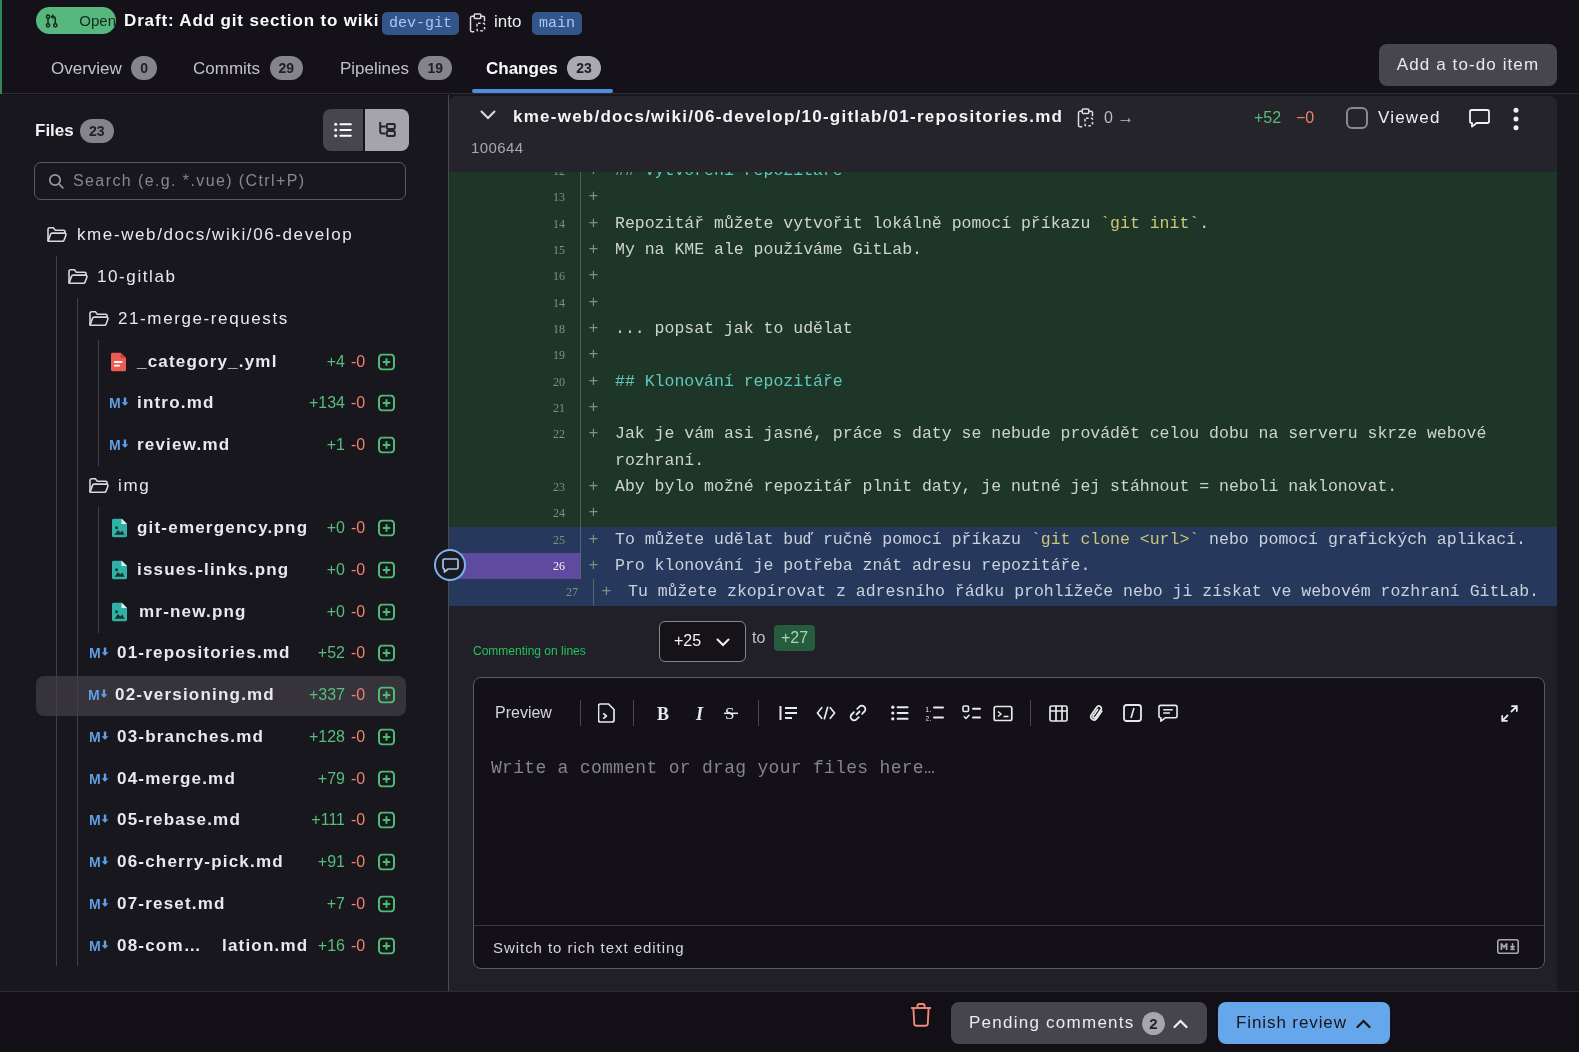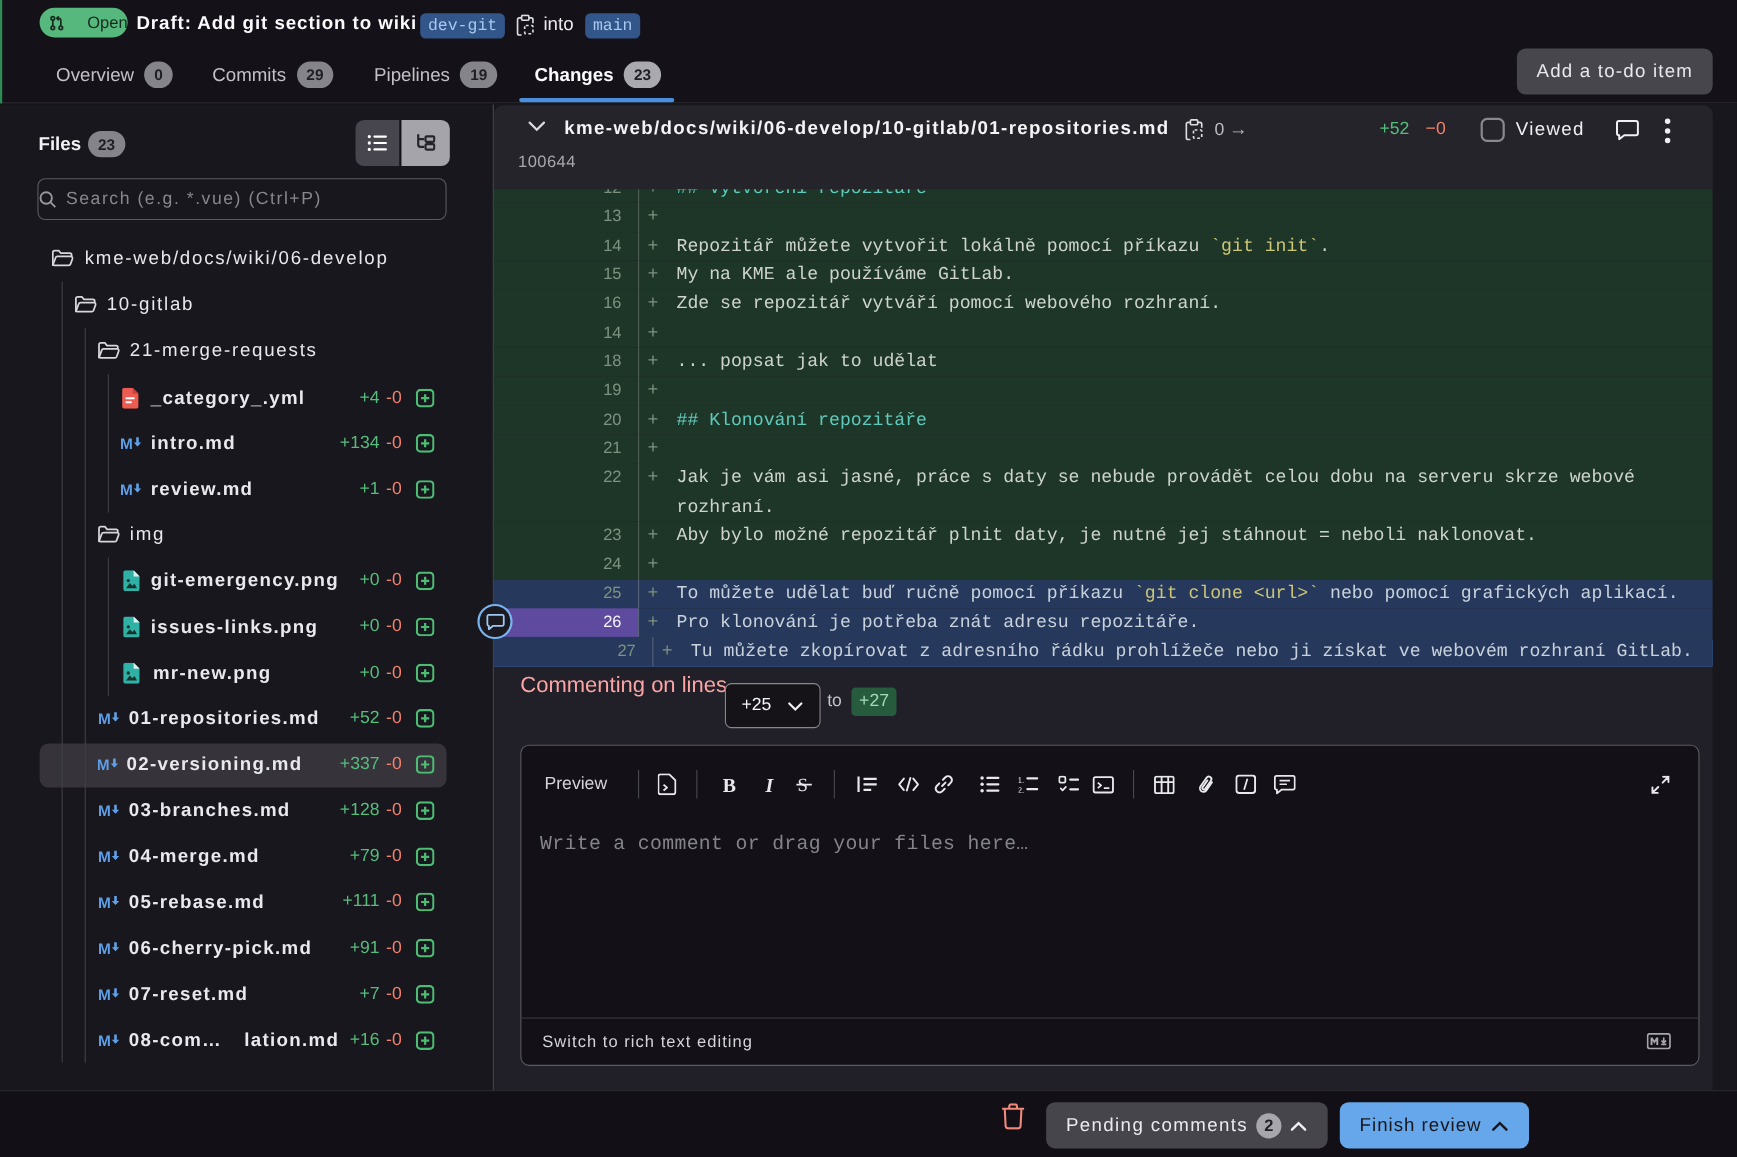--- a/index.html
+++ b/index.html
@@ -15,54 +15,54 @@
 .tab { position:absolute; top:56px; font-size:17px; color:#c2c1c6; }
 .pill { display:inline-block; background:#85848b; color:#1f1e25; border-radius:13px; font-size:14px; font-weight:700; text-align:center; padding:4px 9px; vertical-align:1px; }
 #tab-underline { position:absolute; left:472px; top:89px; width:141px; height:4px; background:#4b8fde; border-radius:2px; }
 #todo-btn { position:absolute; left:1379px; top:44px; width:178px; height:42px; background:#48464d; border-radius:8px; color:#e9e8ec; font-size:17px; letter-spacing:1.1px; display:flex; align-items:center; justify-content:center; }
 #sidebar { position:absolute; left:0; top:95px; width:449px; height:896px; background:#18171d; border-right:1px solid #4a4951; }
 #files-h { position:absolute; left:35px; top:121px; font-size:17px; font-weight:700; color:#f2f1f4; }
 #files-pill { position:absolute; left:80px; top:119px; }
 #toggle { position:absolute; left:323px; top:109px; width:86px; height:42px; border-radius:8px; overflow:hidden; display:flex; }
 #toggle .t1 { width:42px; height:42px; background:#47454d; display:flex; align-items:center; justify-content:center; border-right:2px solid #131216; }
 #toggle .t2 { width:44px; height:42px; background:#a5a4ab; display:flex; align-items:center; justify-content:center; }
-#search { position:absolute; left:34px; top:162px; width:372px; height:38px; border:1px solid #5b5963; border-radius:7px; display:flex; align-items:center; }
+#search { position:absolute; left:34px; top:162px; width:372px; height:38px; border:1px solid #5b5963; border-radius:7px; display:flex; align-items:center; padding-left:13px; }
 #search .ph { color:#88878e; font-size:16px; margin-left:8px; letter-spacing:1.4px; }
 #selrow { position:absolute; left:36px; top:676px; width:370px; height:40px; background:#36333b; border-radius:8px; }
 .trow { position:absolute; left:0; height:42px; width:448px; }
 .trow .icn { position:absolute; top:50%; transform:translateY(-50%); }
 .trow .nm { position:absolute; top:50%; transform:translateY(-50%); font-size:17px; color:#e9e8ec; white-space:nowrap; letter-spacing:1.6px; }
 .trow .nm.f { font-weight:700; letter-spacing:1.2px; }
 .sadd { position:absolute; right:103px; top:50%; transform:translateY(-50%); color:#57bd7c; font-size:16px; }
 .sdel { position:absolute; left:351px; top:50%; transform:translateY(-50%); color:#f1806d; font-size:16px; }
 .sbox { position:absolute; left:378px; top:50%; transform:translateY(-50%); }
 .guide { position:absolute; width:1px; background:#413f48; }
 #card { position:absolute; left:449px; top:96px; width:1108px; height:895px; background:#211f27; border-radius:8px 8px 0 0; }
 #dhead { position:absolute; left:0; top:0; width:1108px; height:76px; background:#26242b; border-radius:8px 8px 0 0; }
 #dpath { position:absolute; left:64px; top:11px; font-size:17px; font-weight:700; color:#f4f3f6; letter-spacing:1.25px; }
 #dmode { position:absolute; left:22px; top:43px; font-size:15px; color:#a8a7ad; letter-spacing:0.4px; }
 .hicn { position:absolute; }
 #diffview { position:absolute; left:0; top:76px; width:1108px; height:434px; overflow:hidden; }
 #difflines { position:absolute; left:0; top:-14px; width:1108px; }
 .drow { display:flex; }
-.drow .num { width:131px; flex:none; text-align:right; padding-right:15px; font-family:Liberation Sans, sans-serif; font-size:15px; color:#7e9281; line-height:26.33px; }
+.drow .num { width:131px; flex:none; text-align:right; padding-right:15px; font-family:Liberation Serif, serif; font-size:12px; color:#7e9281; line-height:26.33px; }
 .drow .sep { width:1px; flex:none; }
 .drow .plus { width:25px; flex:none; text-align:center; font-family:"Liberation Mono",monospace; font-size:16.5px; color:#7e9281; line-height:26.33px; }
 .drow .txt { flex:1; padding-left:9px; font-family:"Liberation Mono",monospace; font-size:16.5px; color:#ced4cd; line-height:26.33px; white-space:pre; }
 .g { background:#1e3628; }
 .g .sep { background:#4f5f54; }
 .b { background:#26395c; }
 .b .sep { background:#56637a; }
 .b .txt { color:#c9d2dc; }
 .p .num { background:#5e4ba0; color:#f5f4f8; }
 .hd { color:#5fcabb; }
 .cd { color:#cdc675; }
 #cpill { position:absolute; left:434px; top:549px; width:32px; height:32px; border-radius:50%; background:#1b1a20; border:2px solid #79b4f0; display:flex; align-items:center; justify-content:center; z-index:5; }
 #cstrip { position:absolute; left:0; top:510px; width:1108px; height:71px; }
-#cstrip .t1 { position:absolute; left:24px; top:6px; font-size:20px; color:#fca5a5; }
+#cstrip .t1 { position:absolute; left:24px; top:38px; font-size:12px; color:#22c55e; }
 #seldrop { position:absolute; left:210px; top:15px; width:87px; height:41px; background:#151318; border:1px solid #87868d; border-radius:6px; color:#f4f3f6; font-size:16px; }
 #seldrop .v { position:absolute; left:14px; top:10px; }
 #to27 { position:absolute; left:303px; top:23px; font-size:16px; color:#c2c1c6; }
 #plus27 { position:absolute; left:325px; top:19px; background:#275b3e; color:#a3d9b5; border-radius:4px; font-size:16px; padding:4px 7px; }
 #editor { position:absolute; left:24px; top:581px; width:1072px; height:292px; background:#131117; border:1px solid #5b5963; border-radius:8px; }
 #prevlbl { position:absolute; left:21px; top:26px; font-size:16px; color:#d5d4d9; }
 .tsep { position:absolute; top:22px; width:1px; height:26px; background:#4a484f; }
 .ticn { position:absolute; top:25px; width:20px; height:20px; display:flex; align-items:center; justify-content:center; color:#e9e8ec; }
 #placeholder { position:absolute; left:17px; top:80px; font-family:"Liberation Mono",monospace; font-size:18px; color:#85848b; letter-spacing:0.3px; }
 #efoot { position:absolute; left:0; bottom:0; width:100%; height:43px; border-top:1px solid #3a393f; }
@@ -447,21 +447,20 @@
 <div class="drow g">
           <div class="num">15</div>
           <div class="sep"></div>
           <div class="plus">+</div>
           <div class="txt">My na KME ale používáme GitLab.</div>
         </div>
 <div class="drow g">
           <div class="num">16</div>
           <div class="sep"></div>
           <div class="plus">+</div>
-          <div class="txt">Zde se repozitář vytváří pomocí webového rozhraní.</div>
         </div>
 <div class="drow g">
           <div class="num">14</div>
           <div class="sep"></div>
           <div class="plus">+</div>
           <div class="txt"></div>
         </div>
 <div class="drow g">
           <div class="num">18</div>
           <div class="sep"></div>

